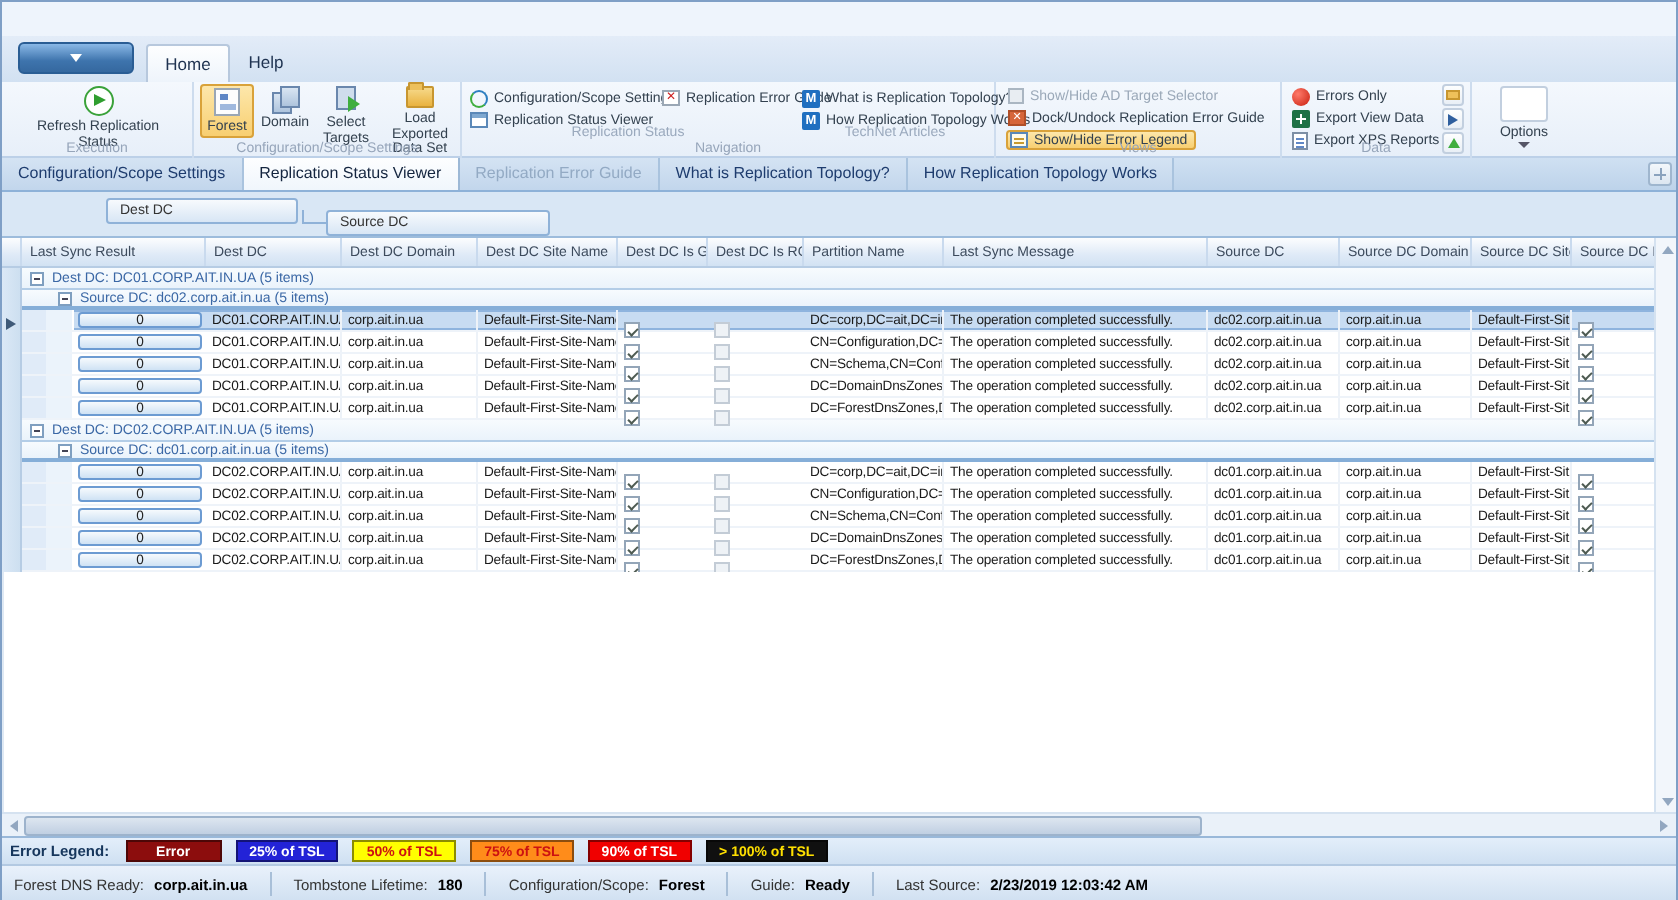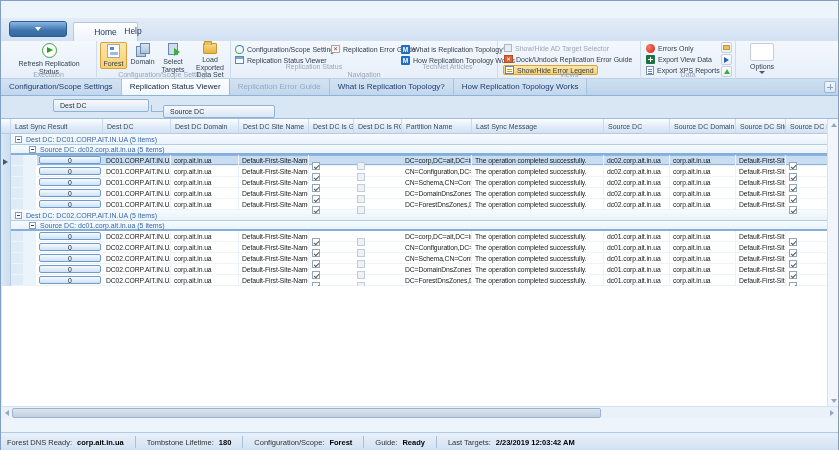--- a/index.html
+++ b/index.html
@@ -29,21 +29,21 @@
   .tabrow{position:absolute;left:0;top:17px;width:100%;height:23px;
     background:linear-gradient(#e3ecf8,#d2e1f2);}
   .appmenu-btn{position:absolute;left:8px;top:3px;width:58px;height:16px;border-radius:3px;
     border:1px solid #2a5d94;background:linear-gradient(#8ab8e6,#3e74ad 60%,#35689f);
     display:flex;align-items:center;justify-content:center;}
   .appmenu-caret{width:0;height:0;border-left:3px solid transparent;border-right:3px solid transparent;border-top:4px solid #fff;}
   .rtab{position:absolute;top:4px;height:19px;font-size:8.5px;color:#1e3250;
     line-height:19px;text-align:center;}
   .rtab.active{background:linear-gradient(#fdfeff,#eef4fb);border:1px solid #b7c8dd;border-bottom:none;
     border-radius:2px 2px 0 0;}
-  .rtab-home{left:72px;width:65px;}
+  .rtab-home{left:72px;width:42px;}
   .rtab-help{left:113px;width:38px;}
 
   
   .ribbon{position:absolute;left:0;top:40px;width:100%;height:38px;
     background:linear-gradient(#f4f8fd,#e7eff9);border-bottom:1px solid #bcd0e8;}
   .rgroup{position:absolute;top:0;height:38px;border-right:1px solid #cddcee;}
   .rgroup-label{position:absolute;bottom:1px;left:0;width:100%;text-align:center;
     font-size:7px;color:#96a5ba;white-space:nowrap;}
   .sub-label{position:absolute;bottom:9px;width:100%;text-align:center;font-size:7px;color:#9aa9bd;white-space:nowrap;}
   .bigbtn{position:absolute;top:1px;display:flex;flex-direction:column;align-items:center;
@@ -532,30 +532,41 @@
   <div class="hscroll">
     <div class="hs-arrow" style="left:1px;">
         <div class="tri-left"></div>
       </div>
     <div class="hs-thumb"></div>
     <div class="hs-arrow" style="right:1px;">
         <div class="tri-right"></div>
       </div>
   </div>
 
+  <div class="legend">
+    <div class="legend-label">Error Legend:</div>
+    <div id="legend-items" style="display:flex;align-items:center;">
+        <div class="legend-badge" style="background: rgb(140, 13, 13); color: rgb(255, 255, 255);">Error</div>
+        <div class="legend-badge" style="background: rgb(35, 35, 215); color: rgb(255, 255, 255);">25% of TSL</div>
+        <div class="legend-badge" style="background: rgb(255, 255, 0); color: rgb(204, 17, 17);">50% of TSL</div>
+        <div class="legend-badge" style="background: rgb(255, 140, 26); color: rgb(204, 17, 17);">75% of TSL</div>
+        <div class="legend-badge" style="background: rgb(240, 0, 0); color: rgb(255, 255, 255);">90% of TSL</div>
+        <div class="legend-badge" style="background: rgb(16, 16, 16); color: rgb(255, 224, 0);">&gt; 100% of TSL</div>
+      </div>
+  </div>
 
   <div class="statusbar" id="status-bar">
       <div class="sb-label">Forest DNS Ready:</div>
       <div class="sb-value">corp.ait.in.ua</div>
       <div class="sb-sep"></div>
       <div class="sb-label">Tombstone Lifetime:</div>
       <div class="sb-value">180</div>
       <div class="sb-sep"></div>
       <div class="sb-label">Configuration/Scope:</div>
       <div class="sb-value">Forest</div>
       <div class="sb-sep"></div>
       <div class="sb-label">Guide:</div>
       <div class="sb-value">Ready</div>
       <div class="sb-sep"></div>
-      <div class="sb-label">Last Targets:</div>
+      <div class="sb-label">Last Source:</div>
       <div class="sb-value">2/23/2019 12:03:42 AM</div>
     </div>
 </div>
 
 </body></html>

